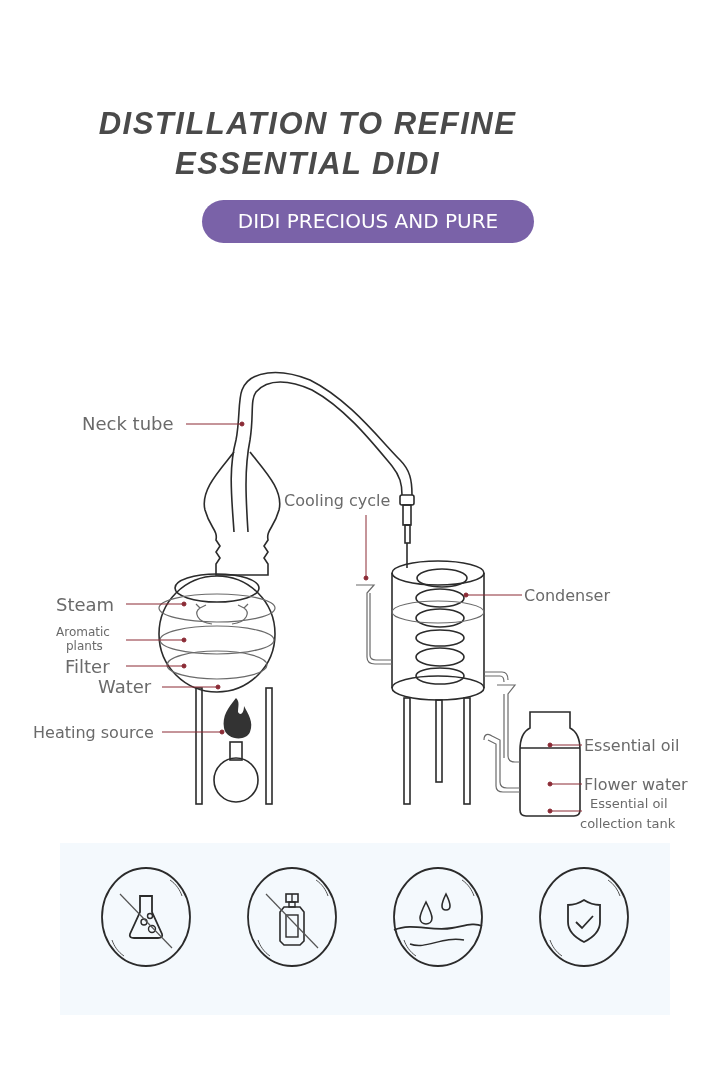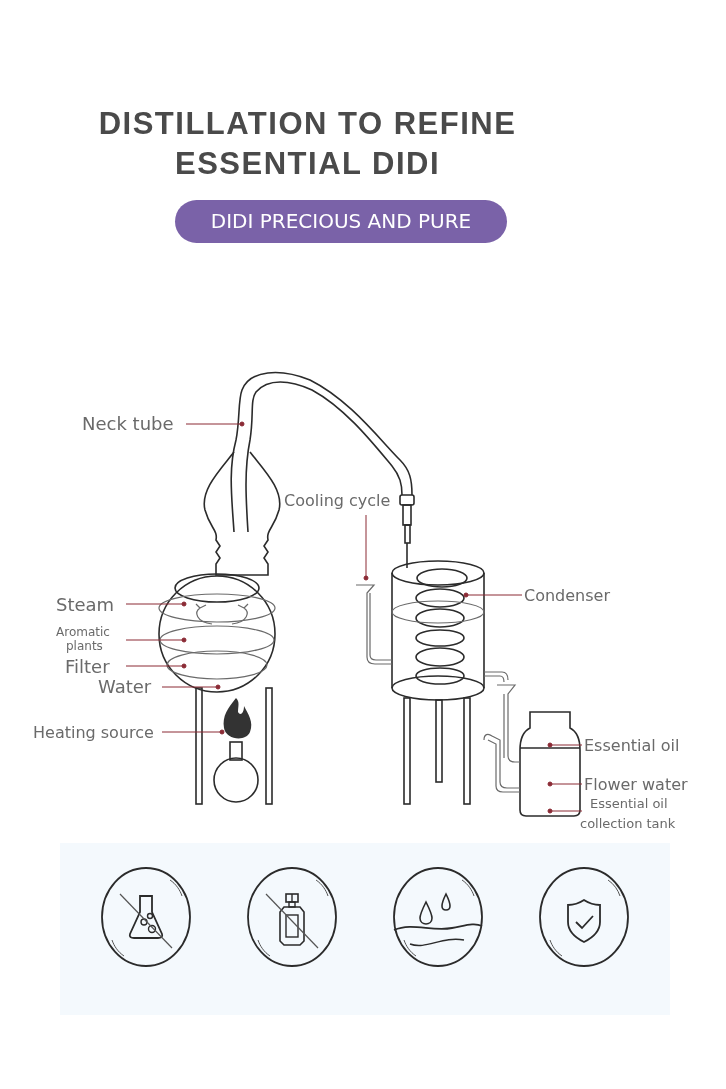--- a/index.html
+++ b/index.html
@@ -1,23 +1,23 @@
 <!DOCTYPE html>
 <html><head>
 <meta charset="utf-8">
 <style>
   html, body { margin: 0; padding: 0; background: #ffffff; }
   body { width: 726px; height: 1089px; position: relative; overflow: hidden; font-family: "Liberation Sans", sans-serif; }
   .title {
     position: absolute; left: 0; width: 615px; top: 104px;
     text-align: center; font-family: "Liberation Sans", sans-serif;
-    font-weight: bold; color: #4a4a4a; font-size: 31px; line-height: 40px; letter-spacing: 1.5px;
+    font-weight: bold; color: #4a4a4a; font-size: 31px; line-height: 40px; letter-spacing: 1.5px; font-style: italic;
   }
   .pill {
-    position: absolute; left: 175px; top: 200px; width: 332px; height: 43px;
+    position: absolute; left: 202px; top: 200px; width: 332px; height: 43px;
     background: #7a62a8; border-radius: 22px; color: #ffffff;
     font-family: "DejaVu Sans", sans-serif; font-size: 20px; line-height: 43px; text-align: center;
   }
   .diagram { position: absolute; left: 0; top: 0; }
   .lbl { font-family: "DejaVu Sans", sans-serif; fill: #6a6a6a; }
   .panel {
     position: absolute; left: 60px; top: 843px; width: 610px; height: 172px; background: #f4f9fd;
   }
   .icon-circle { position: absolute; top: 23px; width: 92px; height: 103px; }
 </style>

